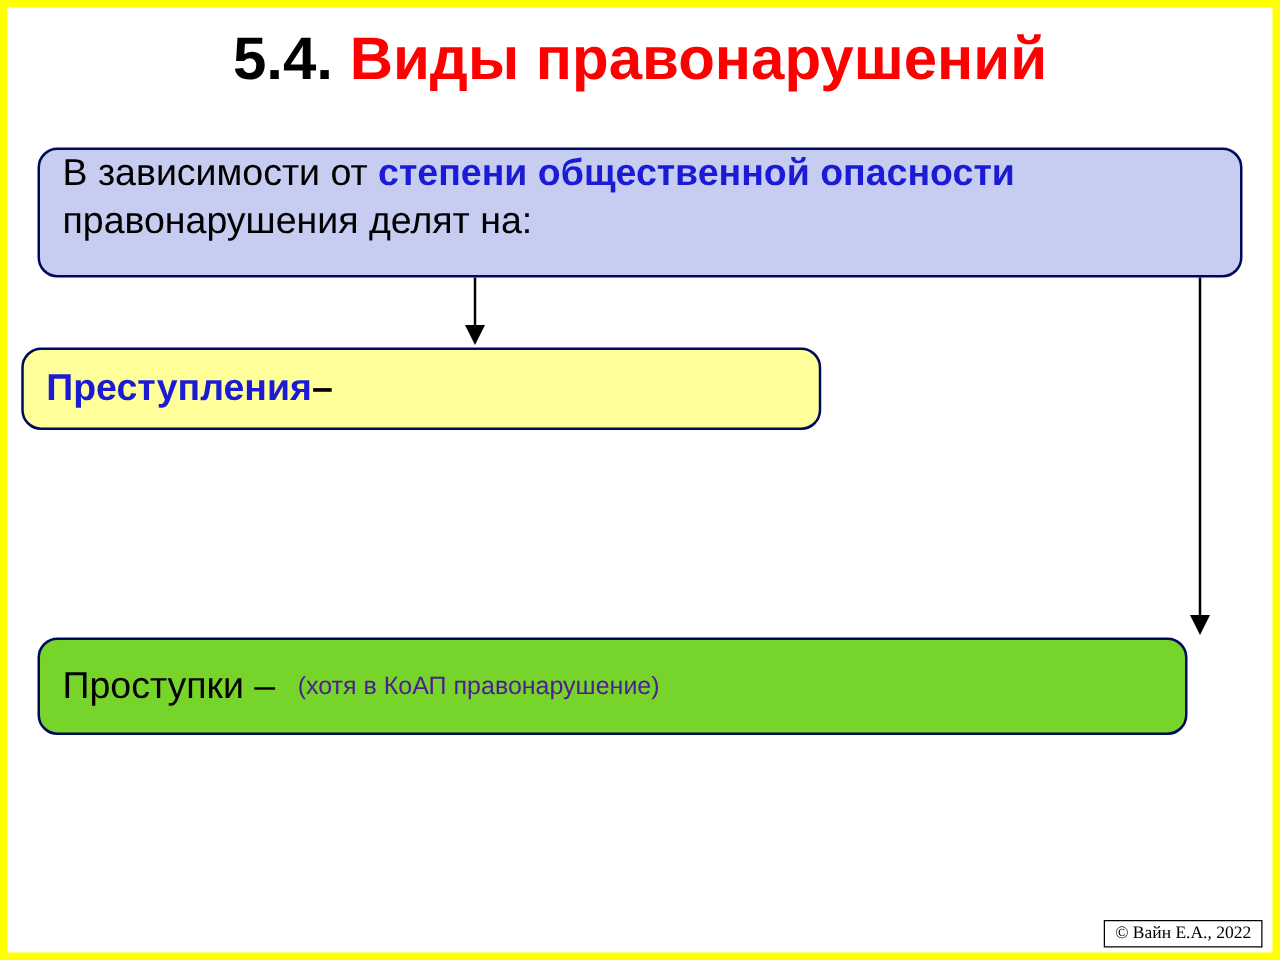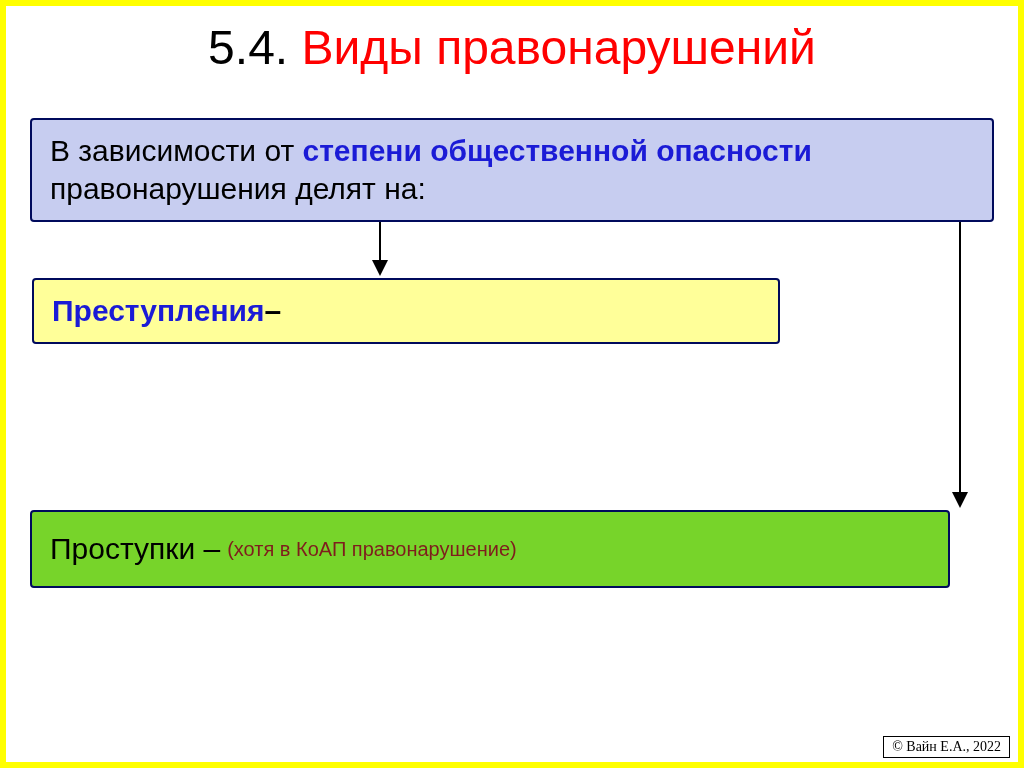--- a/index.html
+++ b/index.html
@@ -15,55 +15,56 @@
     width: 1024px; height: 768px;
     border: 6px solid #ffff00;
   }
   .title {
     position: absolute;
     left: 0; width: 1024px;
     top: 22px;
     text-align: center;
     font-size: 48px;
     line-height: 1.1;
+    font-weight: bold;
   }
   .title .num { color: #000000; }
   .title .txt { color: #ff0000; }
 
   .box {
     position: absolute;
     border: 2px solid #000a5c;
-    border-radius: 4px;
-    padding: 12px 18px;
+    border-radius: 16px;
+    padding: 0 18px;
     font-size: 30px;
     line-height: 1.25;
     color: #000;
   }
   .box-top {
     left: 30px; top: 118px;
     width: 964px; height: 104px;
     background: #c7cdf0;
   }
   .box-mid {
-    left: 32px; top: 278px;
-    width: 748px; height: 66px;
+    left: 17px; top: 278px;
+    width: 640px; height: 66px;
     background: #ffff99;
     font-weight: bold;
     display: flex; align-items: center;
   }
   .box-mid .lbl { color: #1b1bd6; }
   .box-mid .dash { color: #000; }
   .box-bot {
     left: 30px; top: 510px;
     width: 920px; height: 78px;
     background: #77d42a;
     display: flex; align-items: center;
   }
   .box-bot .lbl { font-weight: normal; color: #000; font-size: 30px; }
-  .box-bot .note { font-weight: normal; color: #7f1d1d; font-size: 20px; margin-left: 7px; }
+  .box-bot .note { font-weight: normal; color: #4c1d95; font-size: 20px; margin-left: 18px; }
 
   .box-top .p1 { color: #000; }
   .box-top .hl { color: #1b1bd6; font-weight: bold; }
 
   .copyright {
     position: absolute;
     right: 14px; bottom: 10px;
     border: 1px solid #000;
     background: #fff;
     font-family: "Times New Roman", Times, serif;

